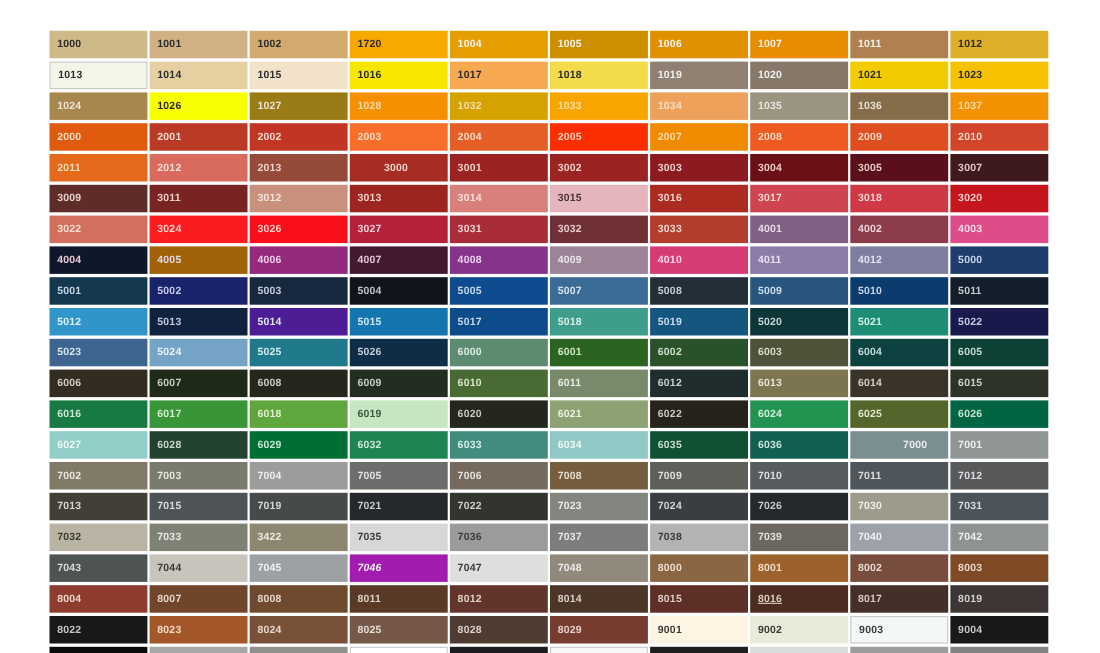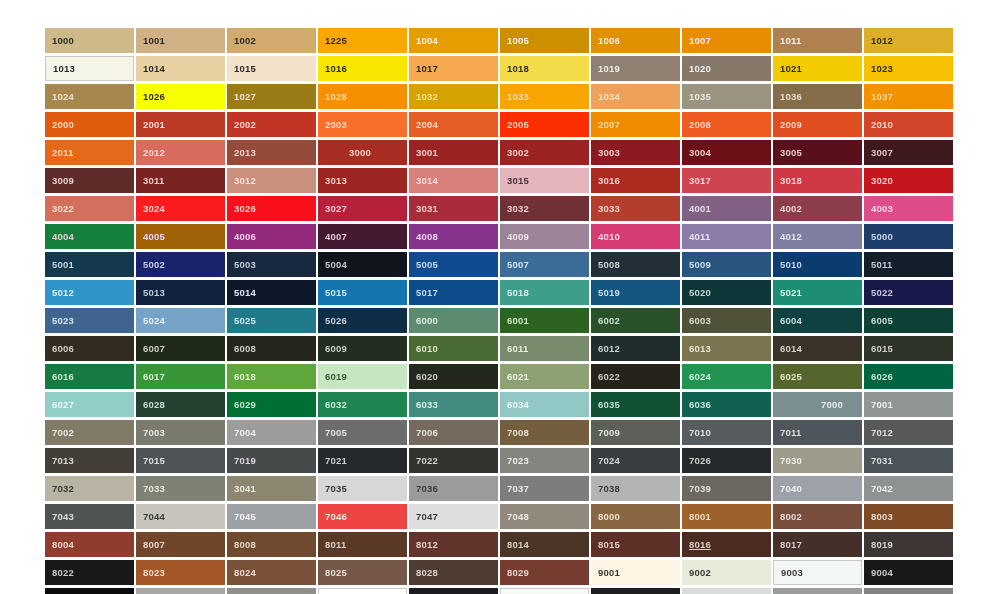--- a/index.html
+++ b/index.html
@@ -62,21 +62,21 @@
       <div class="swatch-cell" style="background-color: rgb(205, 186, 136);">
         <span class="swatch-label" style="color: rgb(43, 43, 43);">1000</span>
       </div>
       <div class="swatch-cell" style="background-color: rgb(208, 176, 132);">
         <span class="swatch-label" style="color: rgb(43, 43, 43);">1001</span>
       </div>
       <div class="swatch-cell" style="background-color: rgb(210, 170, 109);">
         <span class="swatch-label" style="color: rgb(43, 43, 43);">1002</span>
       </div>
       <div class="swatch-cell" style="background-color: rgb(249, 168, 0);">
-        <span class="swatch-label" style="color: rgb(43, 43, 43);">1225</span>
+        <span class="swatch-label" style="color: rgb(43, 43, 43);">1720</span>
       </div>
       <div class="swatch-cell" style="background-color: rgb(228, 158, 0);">
         <span class="swatch-label" style="color: rgb(242, 242, 242);">1004</span>
       </div>
       <div class="swatch-cell" style="background-color: rgb(203, 143, 0);">
         <span class="swatch-label" style="color: rgb(242, 242, 242);">1005</span>
       </div>
       <div class="swatch-cell" style="background-color: rgb(225, 144, 0);">
         <span class="swatch-label" style="color: rgb(242, 242, 242);">1006</span>
       </div>
@@ -262,21 +262,21 @@
       </div>
       <div class="swatch-cell" style="background-color: rgb(129, 97, 131);">
         <span class="swatch-label" style="color: rgb(235, 219, 235);">4001</span>
       </div>
       <div class="swatch-cell" style="background-color: rgb(141, 60, 75);">
         <span class="swatch-label" style="color: rgb(239, 211, 214);">4002</span>
       </div>
       <div class="swatch-cell" style="background-color: rgb(222, 76, 138);">
         <span class="swatch-label" style="color: rgb(251, 220, 233);">4003</span>
       </div>
-      <div class="swatch-cell" style="background-color: #15803d;">
+      <div class="swatch-cell" style="background-color: #0f172a;">
         <span class="swatch-label" style="color: rgb(235, 201, 210);">4004</span>
       </div>
       <div class="swatch-cell" style="background-color: #a16207;">
         <span class="swatch-label" style="color: rgb(222, 218, 239);">4005</span>
       </div>
       <div class="swatch-cell" style="background-color: rgb(147, 42, 125);">
         <span class="swatch-label" style="color: rgb(240, 207, 232);">4006</span>
       </div>
       <div class="swatch-cell" style="background-color: rgb(68, 26, 51);">
         <span class="swatch-label" style="color: rgb(226, 198, 213);">4007</span>
@@ -328,21 +328,21 @@
       </div>
       <div class="swatch-cell" style="background-color: rgb(19, 30, 43);">
         <span class="swatch-label" style="color: rgb(195, 201, 209);">5011</span>
       </div>
       <div class="swatch-cell" style="background-color: rgb(48, 149, 201);">
         <span class="swatch-label" style="color: rgb(223, 240, 250);">5012</span>
       </div>
       <div class="swatch-cell" style="background-color: rgb(17, 34, 63);">
         <span class="swatch-label" style="color: rgb(195, 202, 221);">5013</span>
       </div>
-      <div class="swatch-cell" style="background-color: #0f172a;">
+      <div class="swatch-cell" style="background-color: #4c1d95;">
         <span class="swatch-label" style="color: rgb(224, 233, 242);">5014</span>
       </div>
       <div class="swatch-cell" style="background-color: rgb(20, 117, 175);">
         <span class="swatch-label" style="color: rgb(207, 231, 246);">5015</span>
       </div>
       <div class="swatch-cell" style="background-color: rgb(12, 76, 138);">
         <span class="swatch-label" style="color: rgb(200, 217, 237);">5017</span>
       </div>
       <div class="swatch-cell" style="background-color: rgb(62, 158, 139);">
         <span class="swatch-label" style="color: rgb(219, 240, 234);">5018</span>
@@ -539,21 +539,21 @@
       <div class="swatch-cell" style="background-color: rgb(74, 84, 89);">
         <span class="swatch-label" style="color: rgb(217, 220, 222);">7031</span>
       </div>
       <div class="swatch-cell" style="background-color: rgb(184, 179, 163);">
         <span class="swatch-label" style="color: rgb(58, 58, 51);">7032</span>
       </div>
       <div class="swatch-cell" style="background-color: rgb(125, 130, 116);">
         <span class="swatch-label" style="color: rgb(232, 234, 229);">7033</span>
       </div>
       <div class="swatch-cell" style="background-color: rgb(141, 134, 113);">
-        <span class="swatch-label" style="color: rgb(236, 235, 226);">3041</span>
+        <span class="swatch-label" style="color: rgb(236, 235, 226);">3422</span>
       </div>
       <div class="swatch-cell" style="background-color: rgb(215, 215, 215);">
         <span class="swatch-label" style="color: rgb(58, 58, 58);">7035</span>
       </div>
       <div class="swatch-cell" style="background-color: rgb(156, 155, 155);">
         <span class="swatch-label" style="color: rgb(58, 58, 58);">7036</span>
       </div>
       <div class="swatch-cell" style="background-color: rgb(125, 125, 125);">
         <span class="swatch-label" style="color: rgb(232, 232, 232);">7037</span>
       </div>
@@ -571,21 +571,21 @@
       </div>
       <div class="swatch-cell" style="background-color: rgb(78, 84, 82);">
         <span class="swatch-label" style="color: rgb(219, 220, 220);">7043</span>
       </div>
       <div class="swatch-cell" style="background-color: rgb(198, 196, 187);">
         <span class="swatch-label" style="color: rgb(58, 58, 54);">7044</span>
       </div>
       <div class="swatch-cell" style="background-color: rgb(157, 161, 166);">
         <span class="swatch-label" style="color: rgb(240, 241, 242);">7045</span>
       </div>
-      <div class="swatch-cell" style="background-color: #ef4444;">
+      <div class="swatch-cell" style="background-color: #a21caf; font-style: italic;">
         <span class="swatch-label" style="color: rgb(237, 238, 239);">7046</span>
       </div>
       <div class="swatch-cell" style="background-color: rgb(222, 222, 222);">
         <span class="swatch-label" style="color: rgb(58, 58, 58);">7047</span>
       </div>
       <div class="swatch-cell" style="background-color: rgb(145, 138, 124);">
         <span class="swatch-label" style="color: rgb(237, 236, 232);">7048</span>
       </div>
       <div class="swatch-cell" style="background-color: rgb(138, 102, 66);">
         <span class="swatch-label" style="color: rgb(236, 224, 211);">8000</span>

